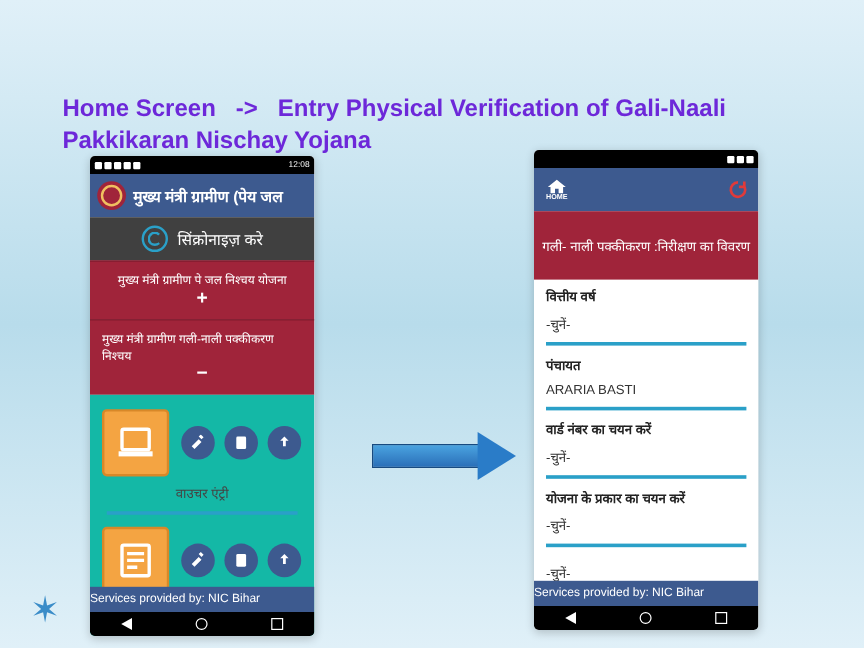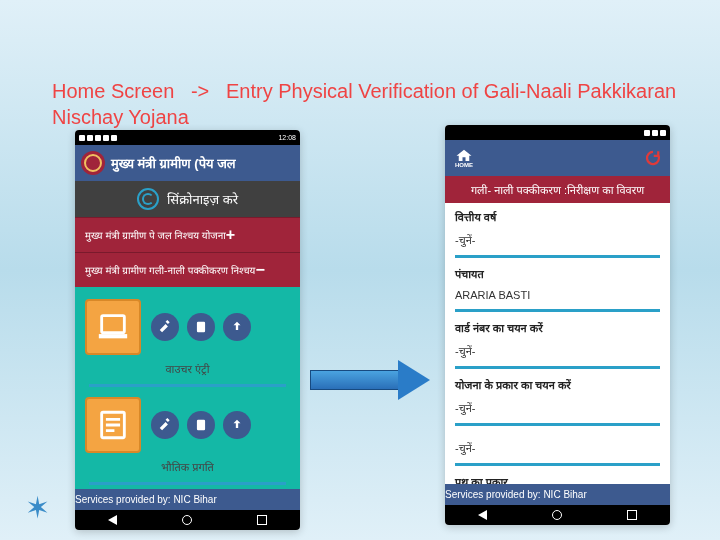--- a/index.html
+++ b/index.html
@@ -10,27 +10,27 @@
     font-family: Arial, sans-serif;
     position: relative;
     overflow: hidden;
   }
   .page-title {
     position: absolute;
     top: 78px;
     left: 52px;
     right: 40px;
     font-size: 20px;
-    font-weight: normal;
-    color: #ef4444;
+    font-weight: bold;
+    color: #6d28d9;
     line-height: 1.3;
   }
   .phone {
     position: absolute;
-    width: 225px;
+    width: 187px;
     height: 400px;
     background: #fff;
     border-radius: 4px;
     overflow: hidden;
     box-shadow: 0 2px 8px rgba(0,0,0,0.2);
   }
   .phone-left { left: 75px; top: 130px; }
   .phone-right { left: 445px; top: 125px; }
   .status-bar {
     height: 15px;
@@ -87,21 +87,21 @@
     width:22px; height:22px; border:2px solid #2aa0c8; border-radius:50%;
     display:flex; align-items:center; justify-content:center;
   }
   .sync-band .sync-icon::after{ content:""; width:8px; height:8px; border:2px solid #2aa0c8; border-radius:50%; border-right-color:transparent;}
   .menu-item {
     background: #a0243a;
     color:#fff;
     padding: 8px 10px;
     font-size: 10px;
     border-top: 1px solid #7a1a2c;
-    display:flex; align-items:center; 
+    display:flex; align-items:center; justify-content:space-between;flex-direction:column;
   }
   .menu-item .sign { font-size:16px; font-weight:bold; }
   .tile-panel {
     background:#14b8a6;
     padding:6px;
   }
   .tile-row{ display:flex; align-items:center; gap:10px; padding:6px 4px 10px 4px; }
   .big-tile{
     width:56px; height:56px; background:#f4a442; border:2px solid #d88828; border-radius:4px;
     display:flex; align-items:center; justify-content:center;
@@ -126,21 +126,21 @@
     position:absolute; bottom:0; left:0; right:0; height:20px;
     background:#000; display:flex; justify-content:space-around; align-items:center;
   }
   .nav-soft div{ width:14px; height:10px; }
   .nav-soft .tri{ border-top:5px solid transparent; border-bottom:5px solid transparent; border-right:9px solid #fff; width:0;height:0;}
   .nav-soft .circ{ width:10px; height:10px; border:1.5px solid #fff; border-radius:50%;}
   .nav-soft .sq{ width:10px; height:10px; border:1.5px solid #fff;}
   
   .sub-header{
     background:#a0243a; color:#fff;
-    text-align:center; font-size:11px; padding:6px 4px;
+    text-align:center; font-size:11px; padding:21px 4px;
   }
   .form-block{ padding:6px 10px 2px 10px; }
   .form-label{ font-size:11px; font-weight:bold; color:#222; margin-bottom:2px;}
   .form-value{
     font-size:11px; color:#333; padding:6px 0 8px 0;
     border-bottom:3px solid #2aa0c8;
   }
   .form-value.green{ color:#1a8f3a; }
   .arrow-big{
     position:absolute; left:310px; top:360px;

